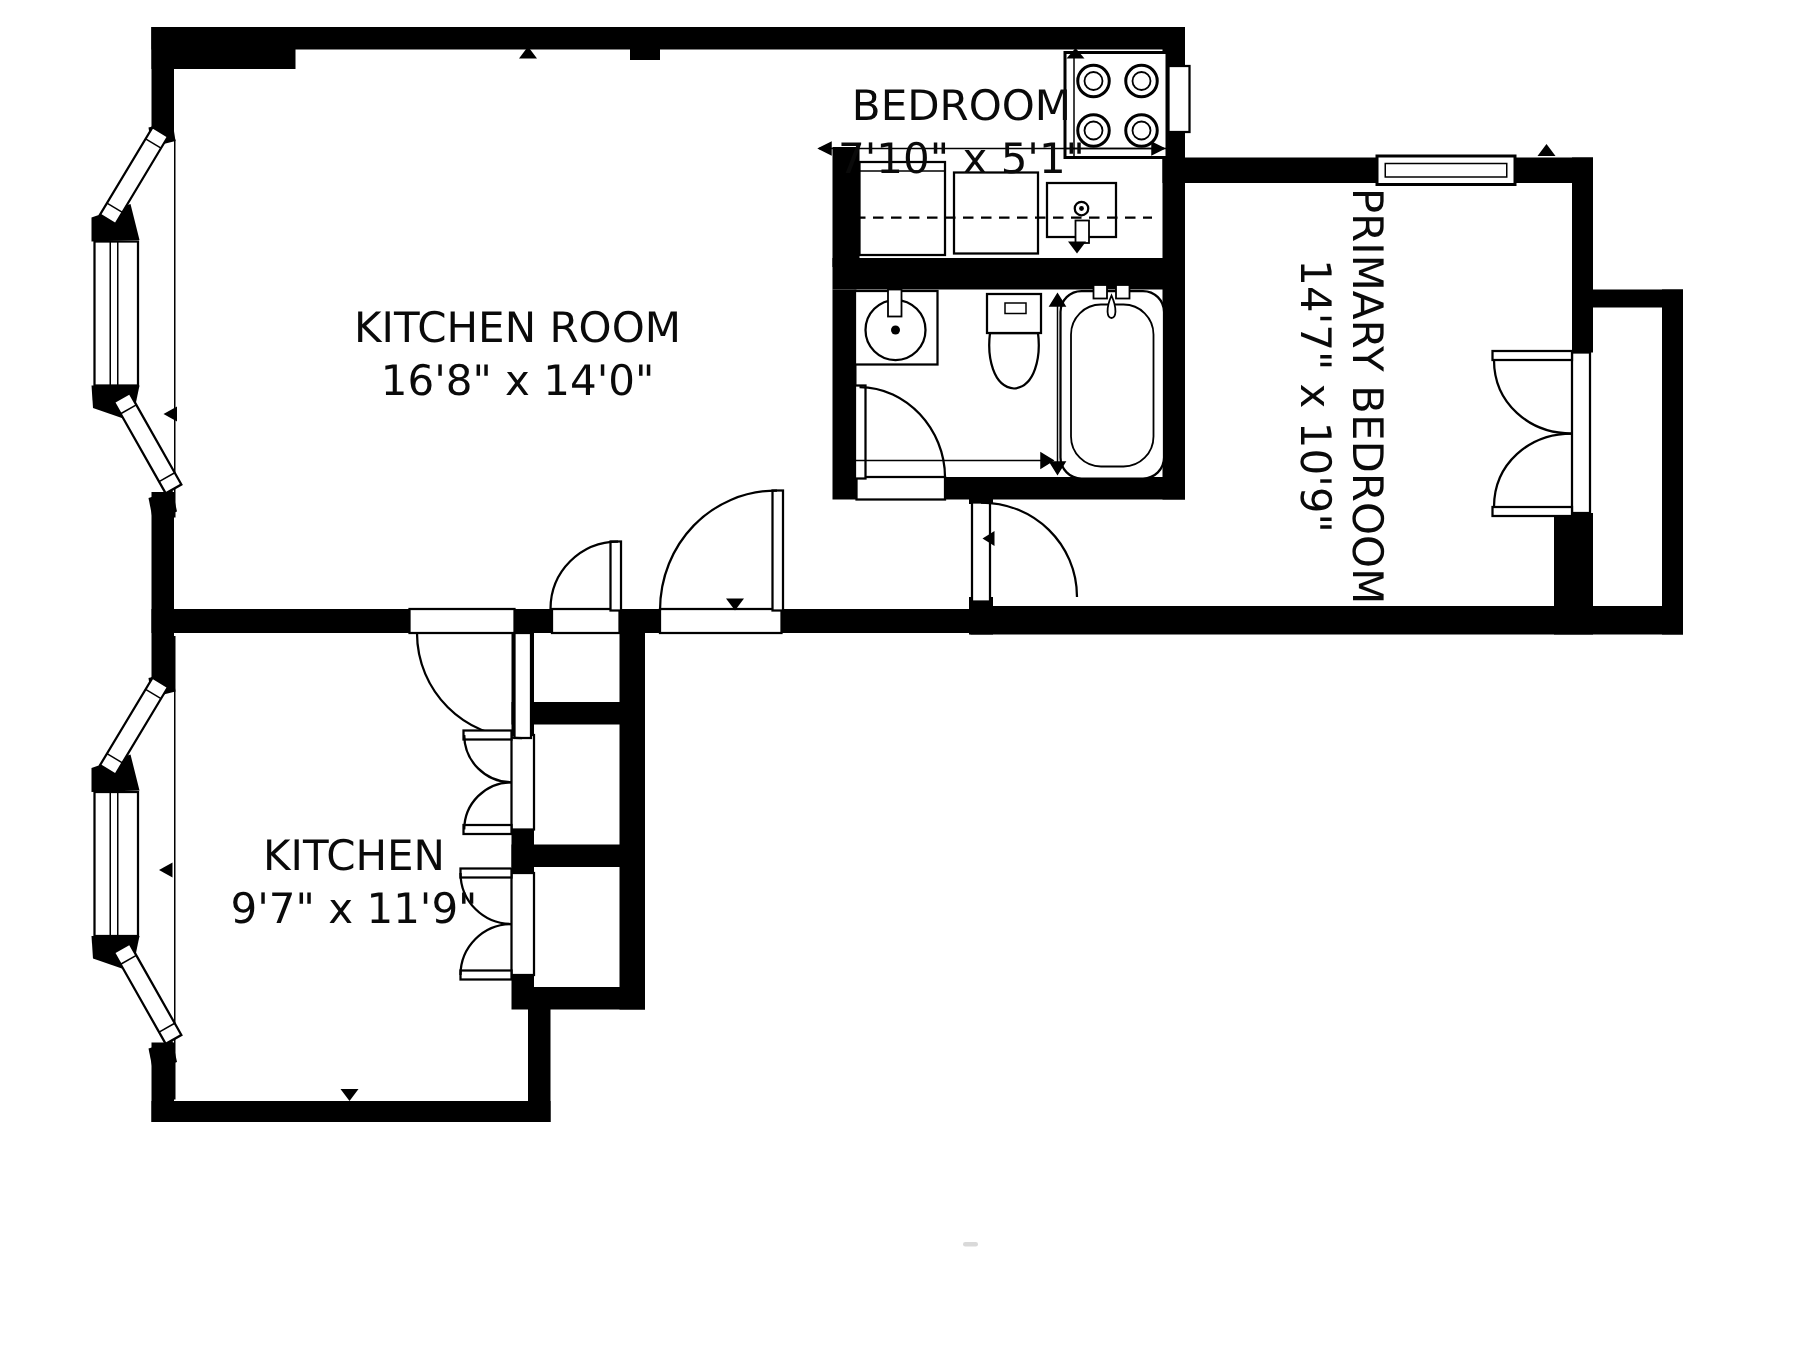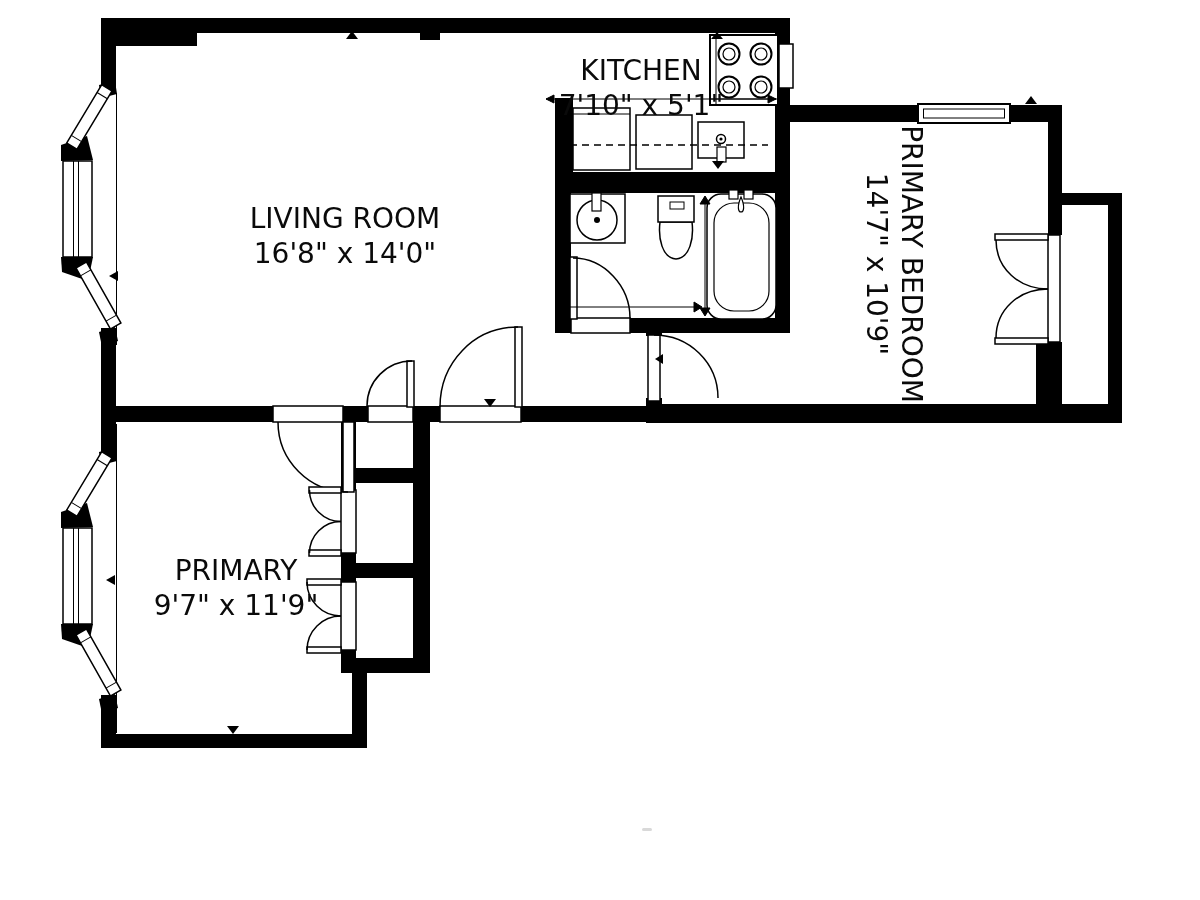--- a/index.html
+++ b/index.html
@@ -248,34 +248,34 @@
       <polygon points="712,161 724,161 718,169"></polygon>
       <polygon points="227,726 239,726 233,734"></polygon>
       <polygon points="118,271 118,281 109,276"></polygon>
       <polygon points="115,575 115,585 106,580"></polygon>
       <polygon points="663,354 663,364 655,359"></polygon>
       <polygon points="1025,104 1037,104 1031,96"></polygon>
     </g>
   </svg>
 
   <div class="room-label" id="label-living">
-    <div>LIVING ROOM</div>
+    <div>KITCHEN ROOM</div>
     <div>16'8" x 14'0"</div>
   </div>
 
   <div class="room-label" id="label-kitchen">
-    <div>KITCHEN</div>
+    <div>BEDROOM</div>
     <div>7'10" x 5'1"</div>
   </div>
 
 
   <div class="room-label" id="label-primary">
     <div>PRIMARY BEDROOM</div>
     <div>14'7" x 10'9"</div>
   </div>
 
   <div class="room-label" id="label-bedroom">
-    <div>PRIMARY</div>
+    <div>KITCHEN</div>
     <div>9'7" x 11'9"</div>
   </div>
 
   <div class="watermark"></div>
 </div>
 
 </body></html>

